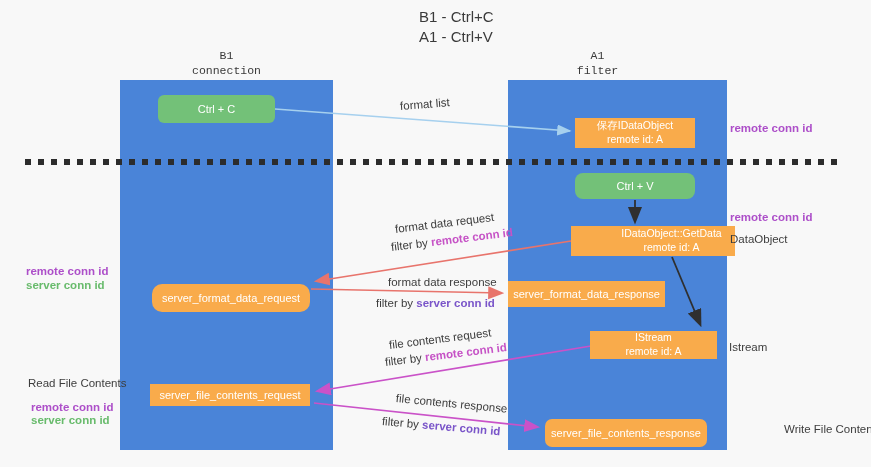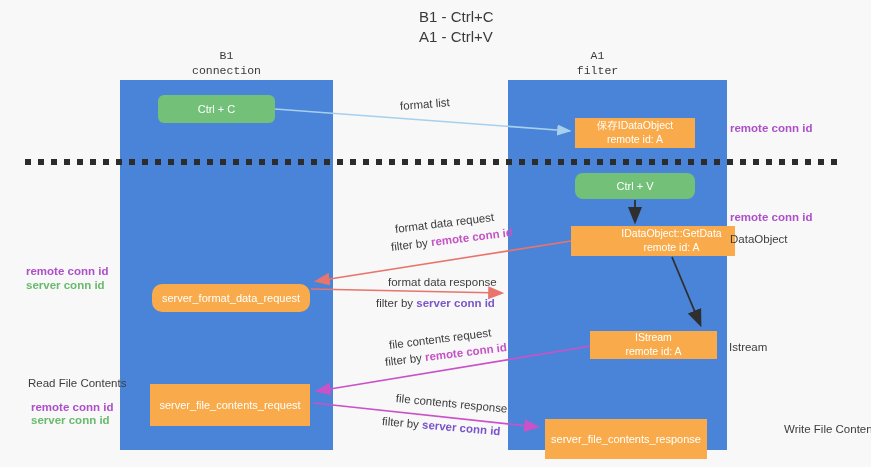--- a/index.html
+++ b/index.html
@@ -92,31 +92,34 @@
 
   <div class="box orange" style="left:571px;top:226px;width:127px;height:30px;padding-left:37px;">
     <span class="l2">IDataObject::GetData</span>
     <span class="l2">remote id: A</span>
   </div>
 
   <div class="box orange" style="left:152px;top:284px;width:158px;height:28px;border-radius:10px;">
     <span>server_format_data_request</span>
   </div>
 
+  <div class="box orange" style="left:508px;top:281px;width:157px;height:26px;">
+    <span>server_format_data_response</span>
+  </div>
 
   <div class="box orange" style="left:590px;top:331px;width:127px;height:28px;">
     <span class="l2">IStream</span>
     <span class="l2">remote id: A</span>
   </div>
 
-  <div class="box orange" style="left:150px;top:384px;width:160px;height:42px;">
+  <div class="box orange" style="left:150px;top:384px;width:160px;height:22px;">
     <span>server_file_contents_request</span>
   </div>
 
-  <div class="box orange" style="left:545px;top:419px;width:162px;height:40px;">
+  <div class="box orange" style="left:545px;top:419px;width:162px;height:28px;border-radius:7px;">
     <span>server_file_contents_response</span>
   </div>
 
   <div class="lbl" style="left:400px;top:100px;transform:rotate(-4.5deg);">format list</div>
 
   <div class="lbl" style="left:395px;top:223px;transform:rotate(-7deg);">format data request</div>
   <div class="lbl" style="left:391px;top:241px;transform:rotate(-7deg);">
     <span>filter by </span><span class="magenta">remote conn id</span>
   </div>
   <div class="lbl" style="left:388px;top:276px;">format data response</div>

